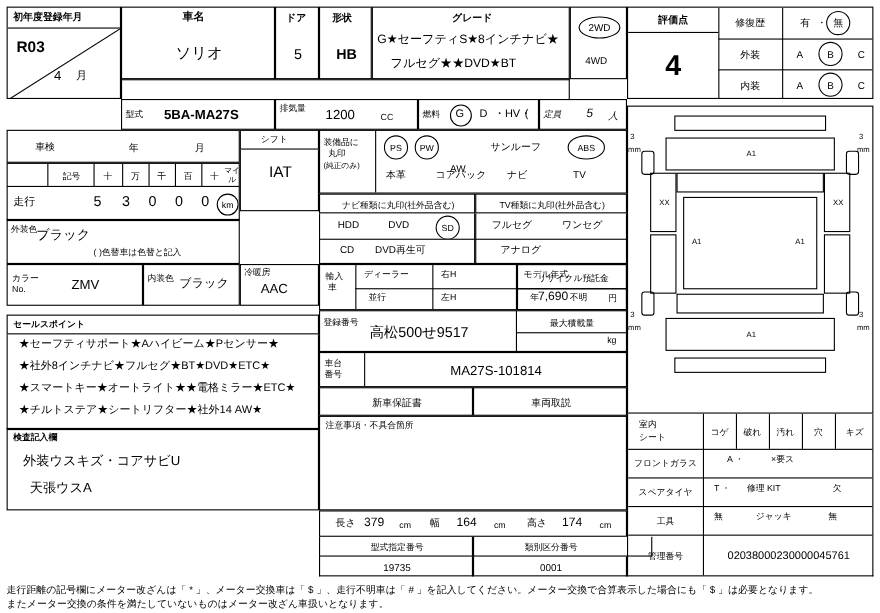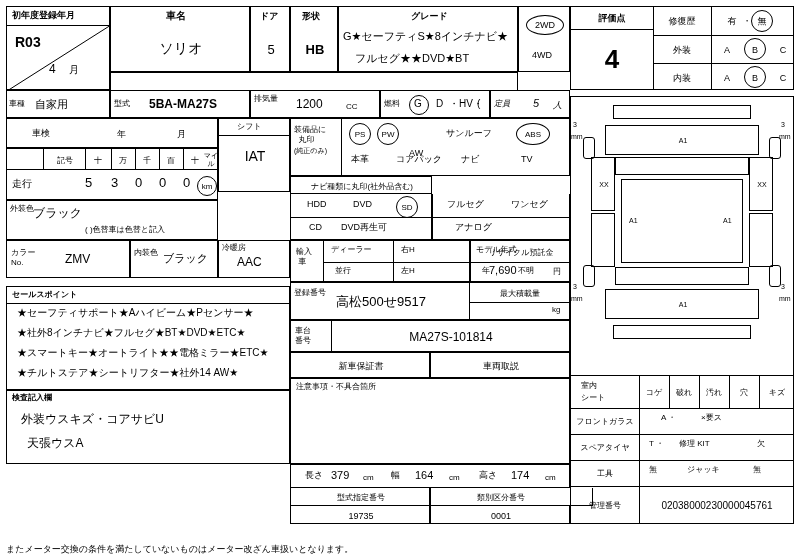--- a/index.html
+++ b/index.html
@@ -131,24 +131,20 @@
 
     <div class="ctr f9" style="position:absolute;left:82px;top:62px;width:58px;height:18px;">内装</div>
     <div class="ctr f9" style="position:absolute;left:144px;top:62px;width:24px;height:18px;">A</div>
     <div class="ctr f9" style="position:absolute;left:172px;top:62px;width:24px;height:18px;">B</div>
     <div class="ctr f9" style="position:absolute;left:200px;top:62px;width:24px;height:18px;">C</div>
     <div class="circle" style="left:173px;top:59px;width:22px;height:22px;"></div>
   </div>
 
   <div class="bx" style="left:110px;top:72px;width:408px;height:18px;border-bottom:none;"></div>
 
-  <div class="bx" style="left:6px;top:90px;width:104px;height:28px;">
-    <div class="lbl f8" style="left:2px;top:9px;">車種</div>
-    <div class="lbl f11" style="left:28px;top:8px;">自家用</div>
-  </div>
 
   <div class="bx" style="left:110px;top:90px;width:140px;height:28px;">
     <div class="lbl f8" style="left:3px;top:9px;">型式</div>
     <div class="lbl f12 b" style="left:38px;top:7px;">5BA-MA27S</div>
   </div>
 
   <div class="bx" style="left:250px;top:90px;width:130px;height:28px;">
     <div class="lbl f8" style="left:3px;top:4px;">排気量</div>
     <div class="lbl f12" style="left:45px;top:7px;">1200</div>
     <div class="lbl f8" style="left:95px;top:12px;">CC</div>
@@ -249,20 +245,23 @@
 
     <div class="lbl f9" style="left:60px;top:36px;">本革</div>
     <div class="lbl f9" style="left:105px;top:36px;">コアパック</div>
     <div class="lbl f9" style="left:170px;top:36px;">ナビ</div>
     <div class="lbl f9" style="left:230px;top:36px;">TV</div>
   </div>
 
   <div class="bx" style="left:290px;top:176px;width:142px;height:18px;">
     <div class="ctr f8" style="position:absolute;left:0;top:3px;width:142px;height:13px;">ナビ種類に丸印(社外品含む)</div>
   </div>
+  <div class="bx" style="left:432px;top:176px;width:138px;height:18px;">
+    <div class="ctr f8" style="position:absolute;left:0;top:3px;width:138px;height:13px;">TV種類に丸印(社外品含む)</div>
+  </div>
 
   <div class="bx" style="left:290px;top:194px;width:142px;height:24px;border-top:none;">
     <div class="lbl f9" style="left:16px;top:6px;">HDD</div>
     <div class="lbl f9" style="left:62px;top:6px;">DVD</div>
     <div class="circle" style="left:105px;top:2px;width:22px;height:22px;">
       <span class="f8">SD</span>
     </div>
   </div>
   <div class="bx" style="left:432px;top:194px;width:138px;height:24px;border-top:none;">
     <div class="lbl f9" style="left:14px;top:6px;">フルセグ</div>
@@ -466,15 +465,16 @@
 
     <div class="ctr f8" style="position:absolute;left:0;top:90px;width:68px;height:14px;">工具</div>
     <div class="lbl f8" style="left:78px;top:90px;">無</div>
     <div class="lbl f8" style="left:116px;top:90px;">ジャッキ</div>
     <div class="lbl f8" style="left:182px;top:90px;">無</div>
 
     <div class="ctr f8" style="position:absolute;left:0;top:122px;width:68px;height:14px;">管理番号</div>
     <div class="ctr f10" style="position:absolute;left:68px;top:121px;width:156px;height:16px;">02038000230000045761</div>
   </div>
 
+  <div class="footnote" style="left:6px;top:530px;width:790px;">走行距離の記号欄にメーター改ざんは「 * 」、メーター交換車は「 $ 」、走行不明車は「 # 」を記入してください。メーター交換で合算表示した場合にも「 $ 」は必要となります。</div>
   <div class="footnote" style="left:6px;top:543px;width:790px;">またメーター交換の条件を満たしていないものはメーター改ざん車扱いとなります。</div>
 
 </div>
 
 </body></html>

